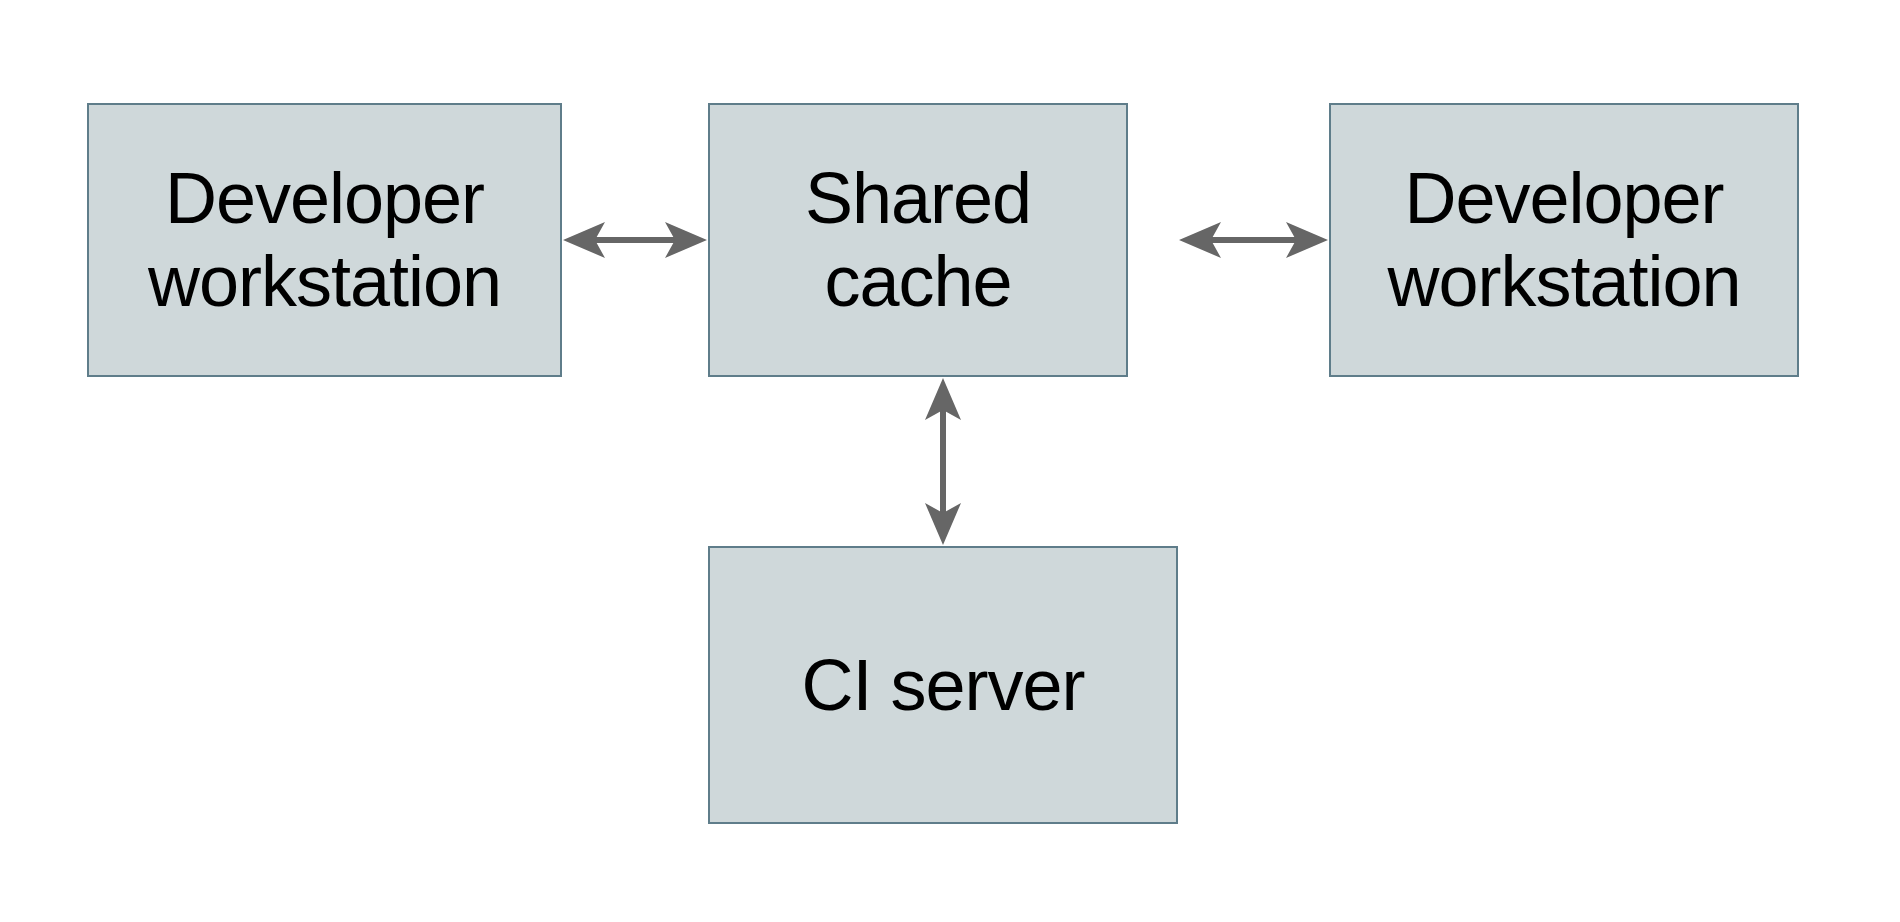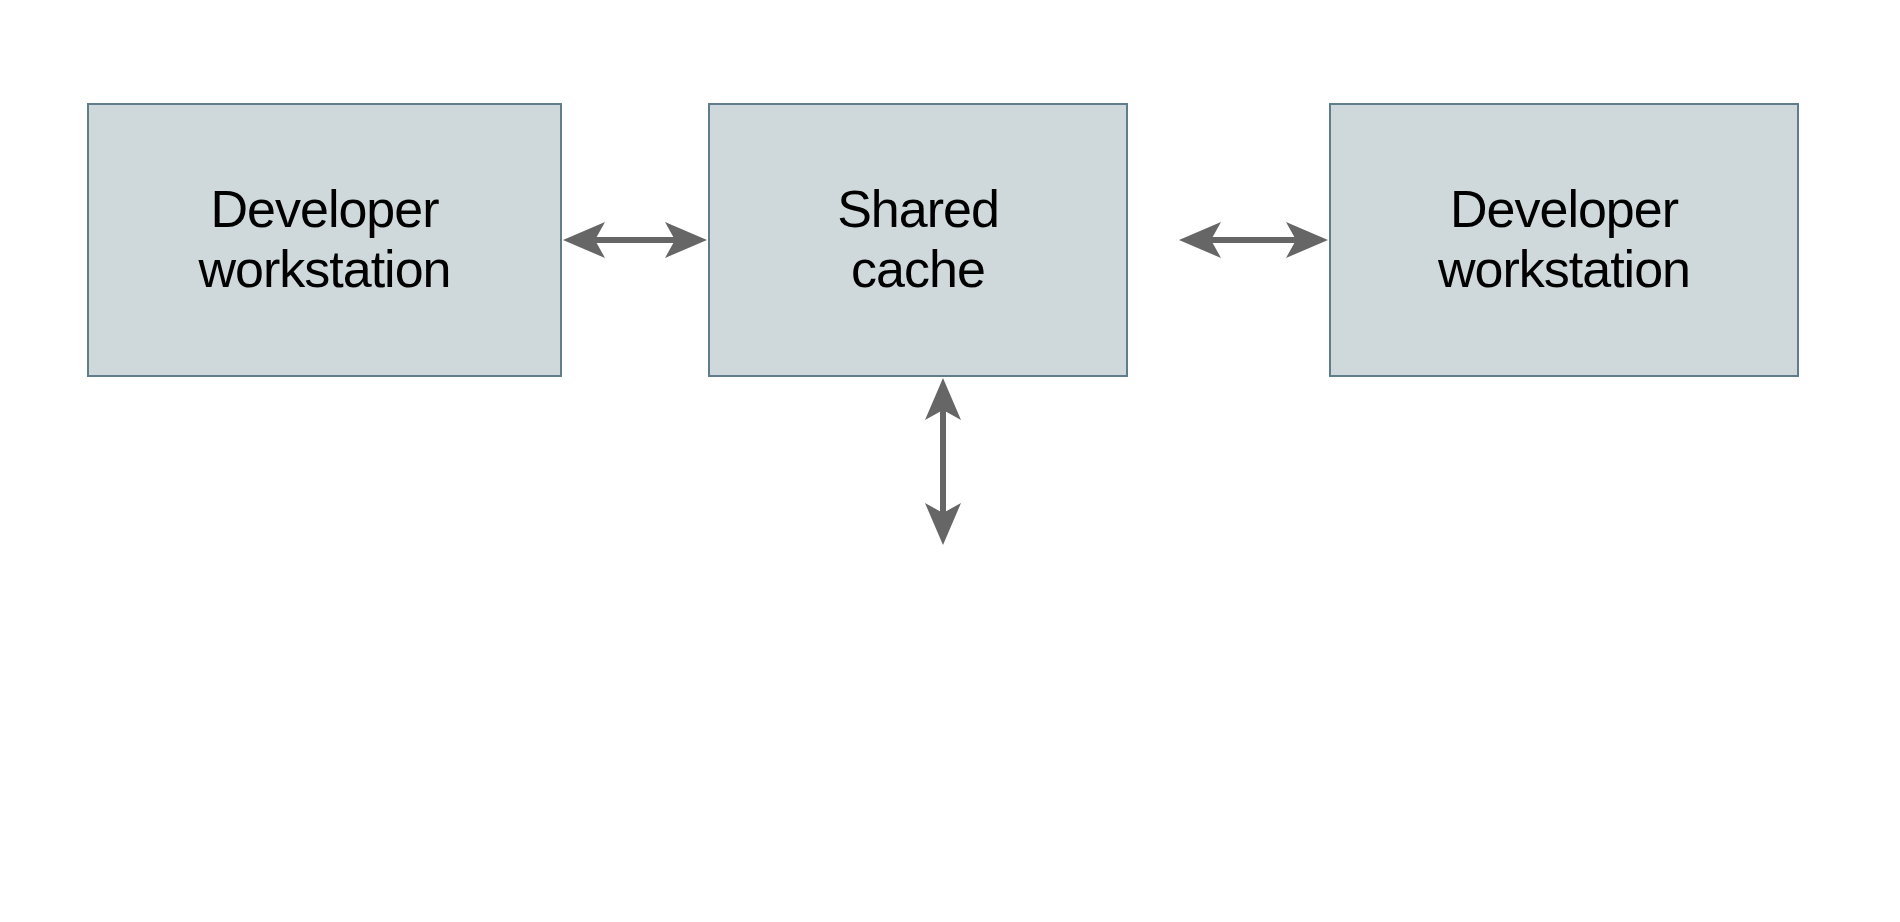--- a/index.html
+++ b/index.html
@@ -31,21 +31,21 @@
   .node {
     position: absolute;
     background: var(--box-fill);
     border: 2px solid var(--box-border);
     display: flex;
     align-items: center;
     justify-content: center;
     text-align: center;
   }
   .node-label {
-    font-size: 52px;
+    font-size: 72px;
     line-height: 1.15;
     color: var(--text);
     white-space: pre-line;
     letter-spacing: -1px;
   }
   .arrow-shaft { stroke: var(--arrow); stroke-width: 6; }
   .arrow-head  { fill: var(--arrow); }
 </style>
 </head>
 <body>
@@ -81,14 +81,17 @@
   <div class="node" style="left:708px; top:103px; width:420px; height:274px">
     <span class="node-label">Shared
 cache</span>
   </div>
 
   <div class="node" style="left:1329px; top:103px; width:470px; height:274px">
     <span class="node-label">Developer
 workstation</span>
   </div>
 
+  <div class="node" style="left:708px; top:546px; width:470px; height:278px">
+    <span class="node-label">CI server</span>
+  </div>
 
 </div>
 
 </body></html>

